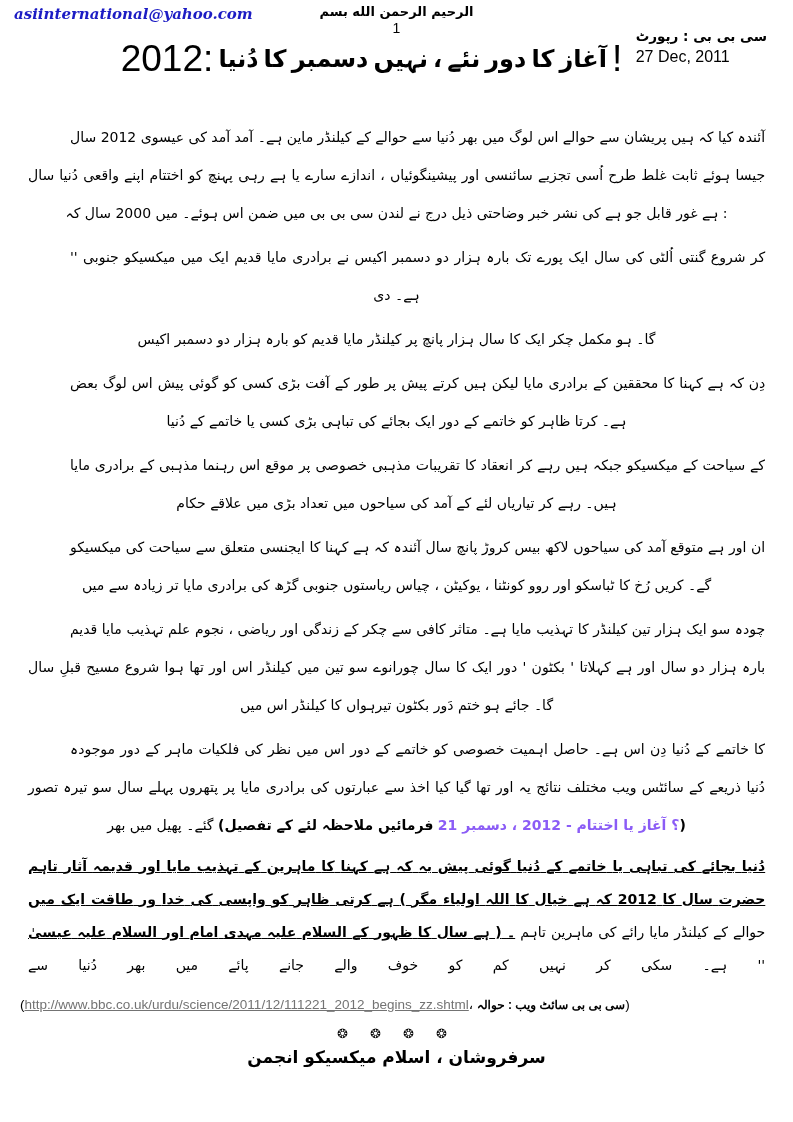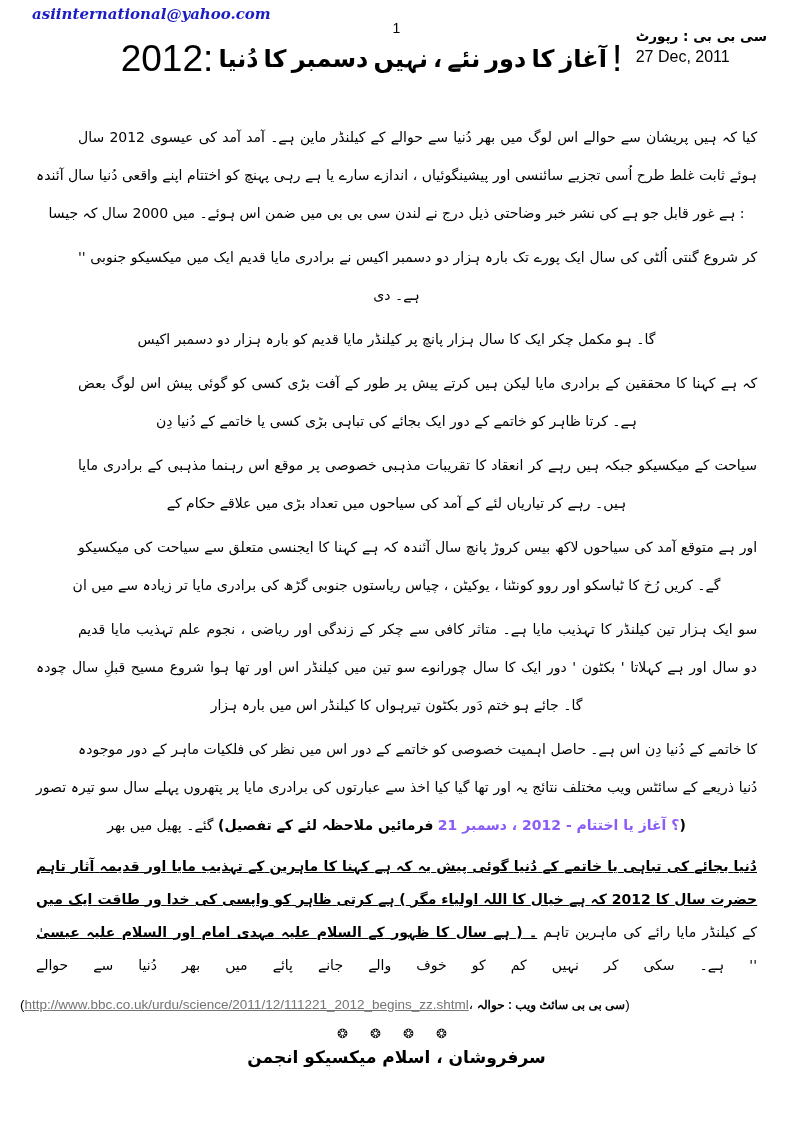--- a/index.html
+++ b/index.html
@@ -4,21 +4,21 @@
 <style>
   html,body{margin:0;padding:0;background:#888;}
   .page{
     width:793px;height:1122px;background:#ffffff;position:relative;
     margin:0 auto;overflow:hidden;
     font-family:"DejaVu Sans",sans-serif;color:#000;
   }
   
   .header{position:relative;height:118px;}
   .email{
-    position:absolute;left:32px;top:5px;
+    position:absolute;left:14px;top:5px;
     font-family:"DejaVu Serif",serif;font-style:italic;font-weight:bold;
     font-size:15px;color:#1c1cc4;text-decoration:none;
   }
   .bismillah{
     position:absolute;left:0;right:0;top:4px;text-align:center;
     font-size:13px;font-weight:bold;direction:ltr;
   }
   .pagenum{
     position:absolute;left:0;right:0;top:20px;text-align:center;
     font-family:"Liberation Sans",sans-serif;font-size:14px;
@@ -31,21 +31,21 @@
   .title{
     position:absolute;left:70px;right:120px;top:38px;text-align:center;
     direction:ltr;white-space:nowrap;
   }
   .title span{vertical-align:middle;}
   .title span[dir="ltr"]{
     font-family:"Liberation Sans",sans-serif;font-size:37px;font-weight:500;
   }
   .title span[dir="rtl"]{font-size:24px;font-weight:bold;}
   
-  .content{padding:0 10px;}
+  .content{padding:0 2px;}
   .para{
     direction:ltr;text-align:justify;text-align-last:center;
     font-size:14px;line-height:38px;margin:0 26px 6px;
     text-indent:42px;
   }
   .para.noindent{text-indent:0;}
   .p9{font-size:14px;line-height:33px;text-align-last:justify;}
   .bu{font-weight:bold;text-decoration:underline;}
   .cit-black{font-weight:bold;}
   .cit-link{color:#8b5cf6;font-weight:bold;cursor:pointer;}
@@ -64,20 +64,21 @@
     text-align:center;font-size:17px;font-weight:bold;direction:ltr;margin-top:6px;
   }
 </style>
 </head>
 <body>
 
 <div class="page">
 
   <div class="header">
     <a class="email" href="#">asiinternational@yahoo.com</a>
+    <div class="bismillah"><span dir="rtl">بسم</span> <span dir="rtl">الله</span> <span dir="rtl">الرحمن</span> <span dir="rtl">الرحيم</span></div>
     <div class="pagenum">1</div>
     <div class="report">
       <div class="report-line"><span dir="rtl">رپورٹ</span> <span dir="ltr">:</span> <span dir="rtl">بی</span> <span dir="rtl">بی</span> <span dir="rtl">سی</span></div>
       <div class="report-date">27 Dec, 2011</div>
     </div>
     <div class="title"><span dir="ltr">2012:</span> <span dir="rtl">دُنیا</span> <span dir="rtl">کا</span> <span dir="rtl">دسمبر</span> <span dir="rtl">نہیں</span> <span dir="rtl">،</span> <span dir="rtl">نئے</span> <span dir="rtl">دور</span> <span dir="rtl">کا</span> <span dir="rtl">آغاز</span> <span dir="ltr">!</span></div>
   </div>
 
   <div class="content">
     <p class="para"><span dir="rtl">سال</span> <span dir="ltr">2012</span> <span dir="rtl">عیسوی</span> <span dir="rtl">کی</span> <span dir="rtl">آمد</span> <span dir="rtl">آمد</span> <span dir="rtl">ہے۔</span> <span dir="rtl">ماین</span> <span dir="rtl">کیلنڈر</span> <span dir="rtl">کے</span> <span dir="rtl">حوالے</span> <span dir="rtl">سے</span> <span dir="rtl">دُنیا</span> <span dir="rtl">بھر</span> <span dir="rtl">میں</span> <span dir="rtl">لوگ</span> <span dir="rtl">اس</span> <span dir="rtl">حوالے</span> <span dir="rtl">سے</span> <span dir="rtl">پریشان</span> <span dir="rtl">ہیں</span> <span dir="rtl">کہ</span> <span dir="rtl">کیا</span> <span dir="rtl">آئندہ</span> <span dir="rtl">سال</span> <span dir="rtl">دُنیا</span> <span dir="rtl">واقعی</span> <span dir="rtl">اپنے</span> <span dir="rtl">اختتام</span> <span dir="rtl">کو</span> <span dir="rtl">پہنچ</span> <span dir="rtl">رہی</span> <span dir="rtl">ہے</span> <span dir="rtl">یا</span> <span dir="rtl">سارے</span> <span dir="rtl">اندازے</span> <span dir="rtl">،</span> <span dir="rtl">پیشینگوئیاں</span> <span dir="rtl">اور</span> <span dir="rtl">سائنسی</span> <span dir="rtl">تجزیے</span> <span dir="rtl">اُسی</span> <span dir="rtl">طرح</span> <span dir="rtl">غلط</span> <span dir="rtl">ثابت</span> <span dir="rtl">ہوئے</span> <span dir="rtl">جیسا</span> <span dir="rtl">کہ</span> <span dir="rtl">سال</span> <span dir="ltr">2000</span> <span dir="rtl">میں</span> <span dir="rtl">ہوئے۔</span> <span dir="rtl">اس</span> <span dir="rtl">ضمن</span> <span dir="rtl">میں</span> <span dir="rtl">بی</span> <span dir="rtl">بی</span> <span dir="rtl">سی</span> <span dir="rtl">لندن</span> <span dir="rtl">نے</span> <span dir="rtl">درج</span> <span dir="rtl">ذیل</span> <span dir="rtl">وضاحتی</span> <span dir="rtl">خبر</span> <span dir="rtl">نشر</span> <span dir="rtl">کی</span> <span dir="rtl">ہے</span> <span dir="rtl">جو</span> <span dir="rtl">قابل</span> <span dir="rtl">غور</span> <span dir="rtl">ہے</span> <span dir="ltr">:</span></p>

